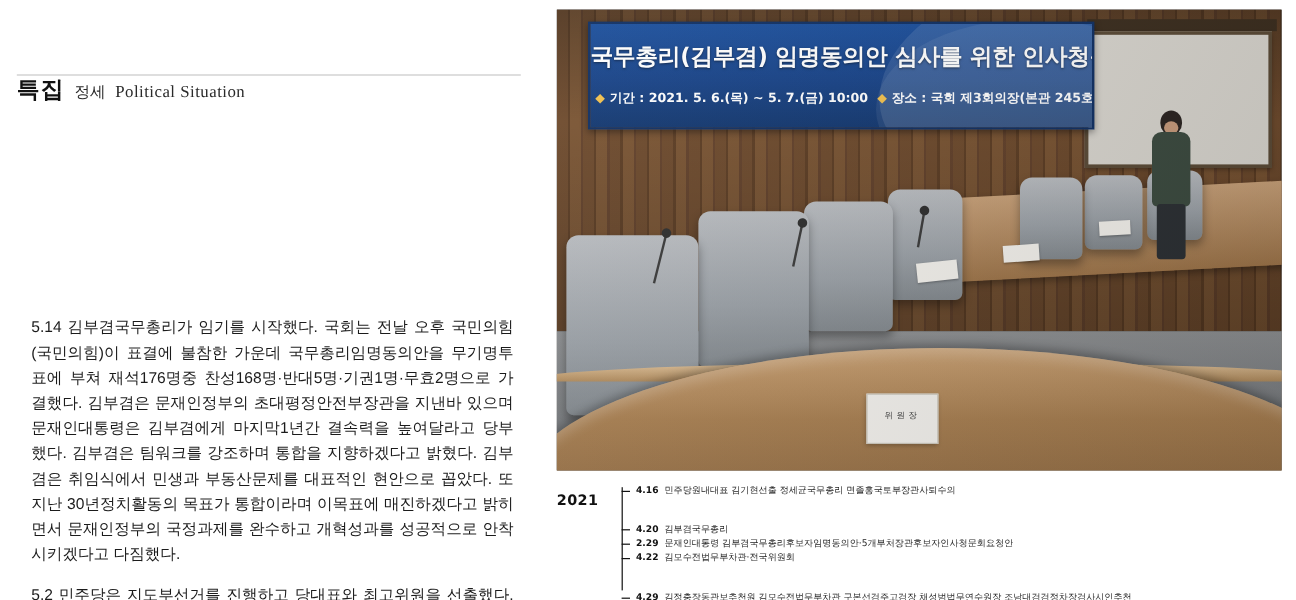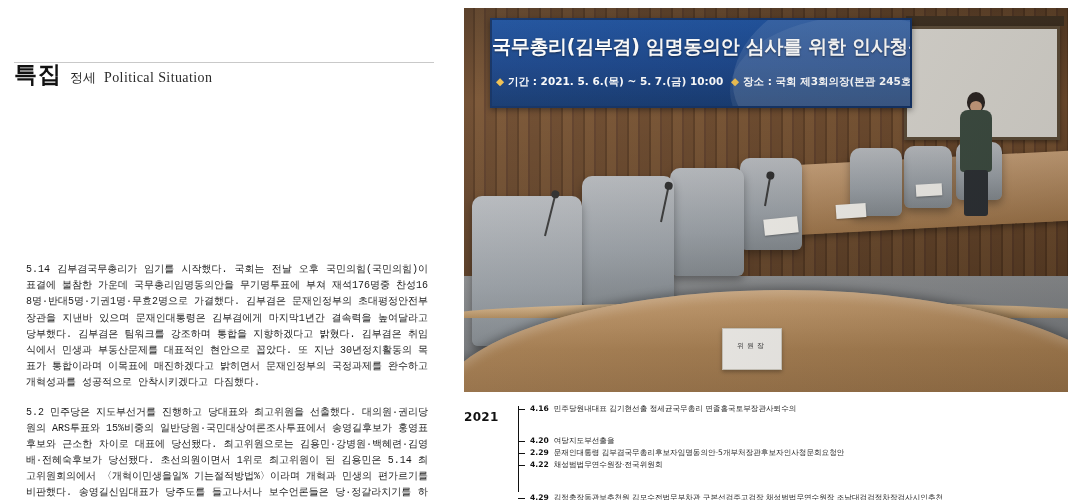--- a/index.html
+++ b/index.html
@@ -32,21 +32,21 @@
     position: absolute;
     left: 14px;
     top: 30px;
     display: flex;
     align-items: baseline;
     gap: 8px;
     white-space: nowrap;
   }
   .kicker-badge {
     font-family: "DejaVu Sans", sans-serif;
-    font-size: 23px;
+    font-size: 19px;
     font-weight: 700;
     color: #111111;
     letter-spacing: 1px;
   }
   .kicker-ko {
     font-family: "DejaVu Sans", sans-serif;
     font-size: 13px;
     color: #2a2a2a;
   }
   .kicker-en {
@@ -78,22 +78,22 @@
     line-height: 1.2;
   }
 
   .body-col {
     position: absolute;
     left: 26px;
     top: 262px;
     width: 402px;
   }
   .para {
-    font-family: Liberation Mono, monospace;
-    font-size: 10px;
+    font-family: Liberation Sans, sans-serif;
+    font-size: 13px;
     line-height: 1.62;
     color: #1b1b1b;
     text-align: justify;
     margin: 0 0 13px 0;
     word-break: break-all;
   }
 
   
   .right-col {
     position: absolute;
@@ -480,33 +480,33 @@
 
         <div class="chrono-item">
           <span class="chrono-tick"></span>
           <span class="chrono-date">4.16</span>
           <span class="chrono-text">민주당원내대표 김기현선출 정세균국무총리 면졸홍국토부장관사퇴수의</span>
         </div>
 
         <div class="chrono-item chrono-gap">
           <span class="chrono-tick"></span>
           <span class="chrono-date">4.20</span>
-          <span class="chrono-text">여당지도부선출을</span>
+          <span class="chrono-text">김부겸국무총리</span>
         </div>
 
         <div class="chrono-item">
           <span class="chrono-tick"></span>
           <span class="chrono-date">2.29</span>
           <span class="chrono-text">문재인대통령 김부겸국무총리후보자임명동의안·5개부처장관후보자인사청문회요청안</span>
         </div>
 
         <div class="chrono-item">
           <span class="chrono-tick"></span>
           <span class="chrono-date">4.22</span>
-          <span class="chrono-text">채성범법무연수원장·전국위원회</span>
+          <span class="chrono-text">김모수전법무부차관·전국위원회</span>
         </div>
 
         <div class="chrono-item chrono-gap">
           <span class="chrono-tick"></span>
           <span class="chrono-date">4.29</span>
           <span class="chrono-text">김정충장동관보추천원 김모수전법무부차관 구본선검주고검장 채성범법무연수원장 조남대검검정차장검사시인추천</span>
         </div>
 
 
       </div>

